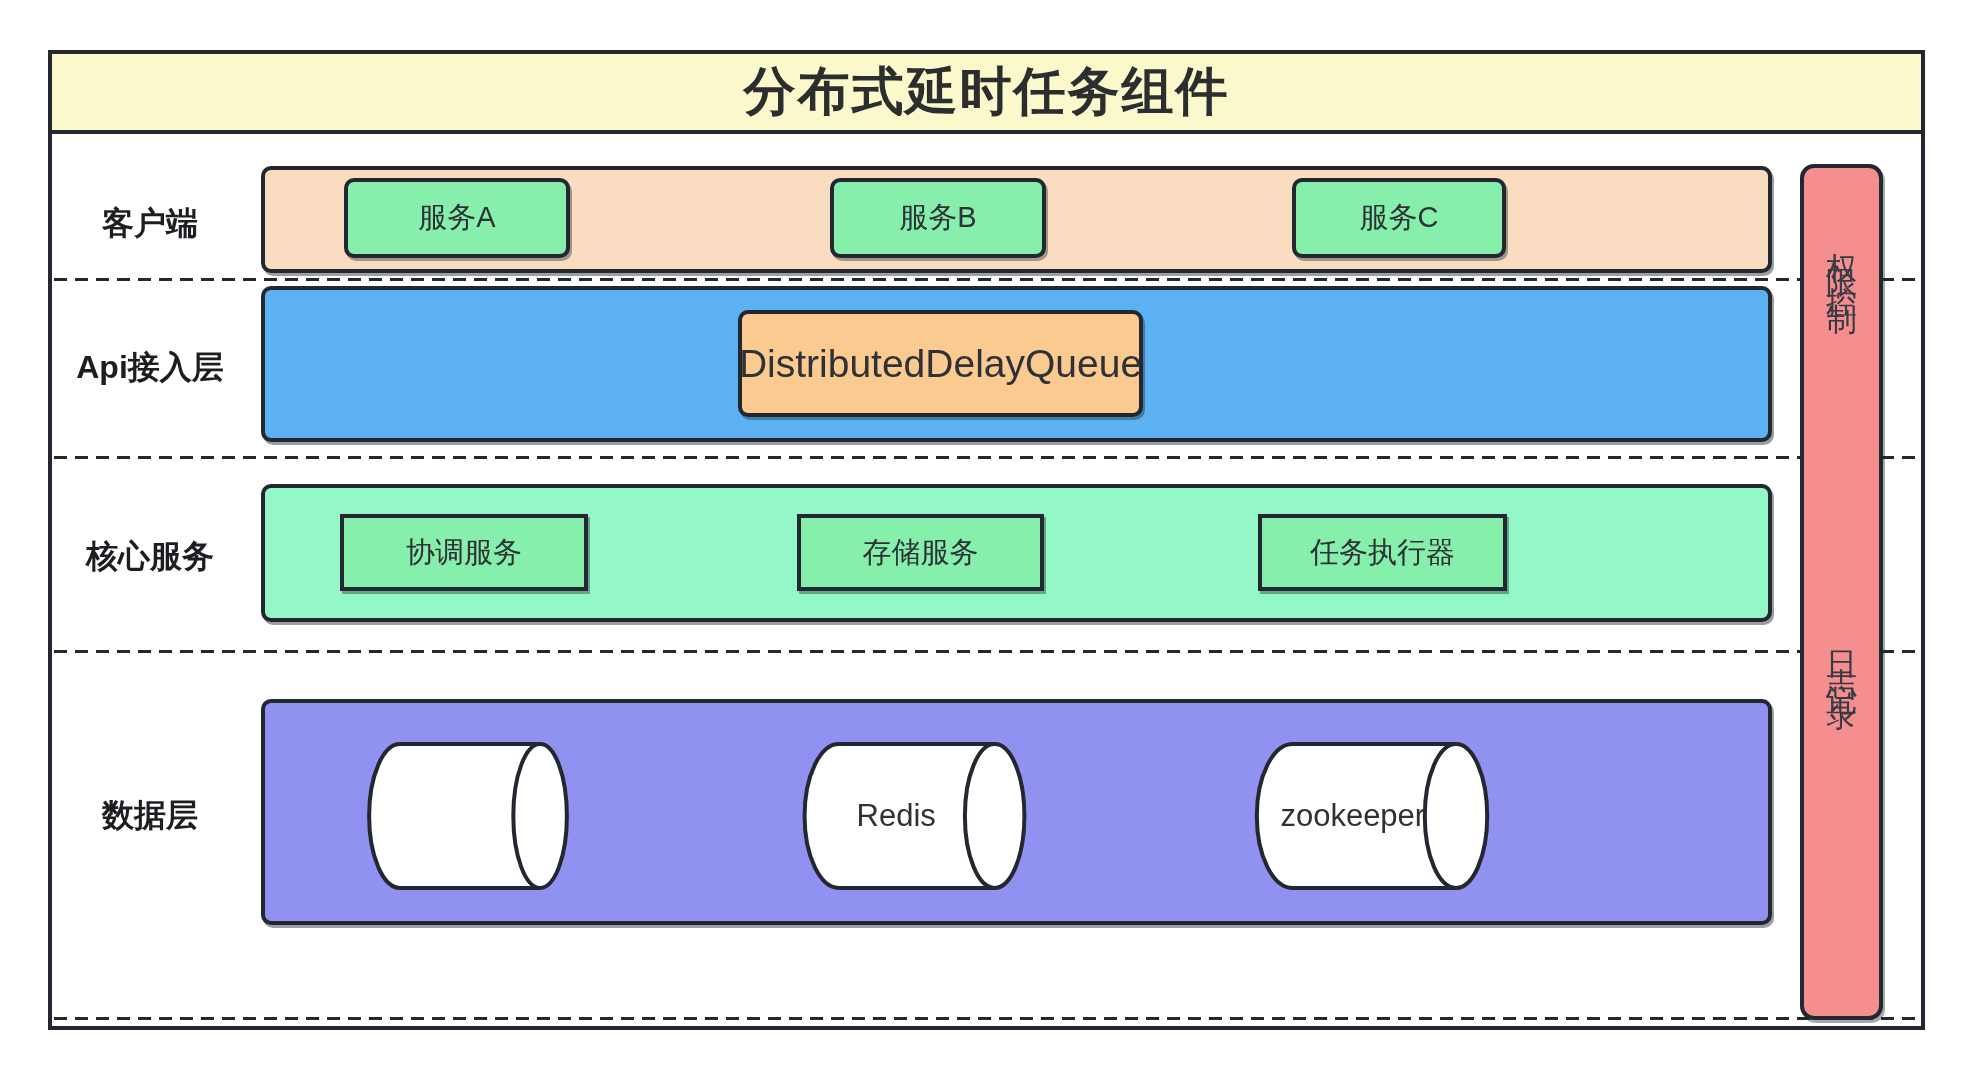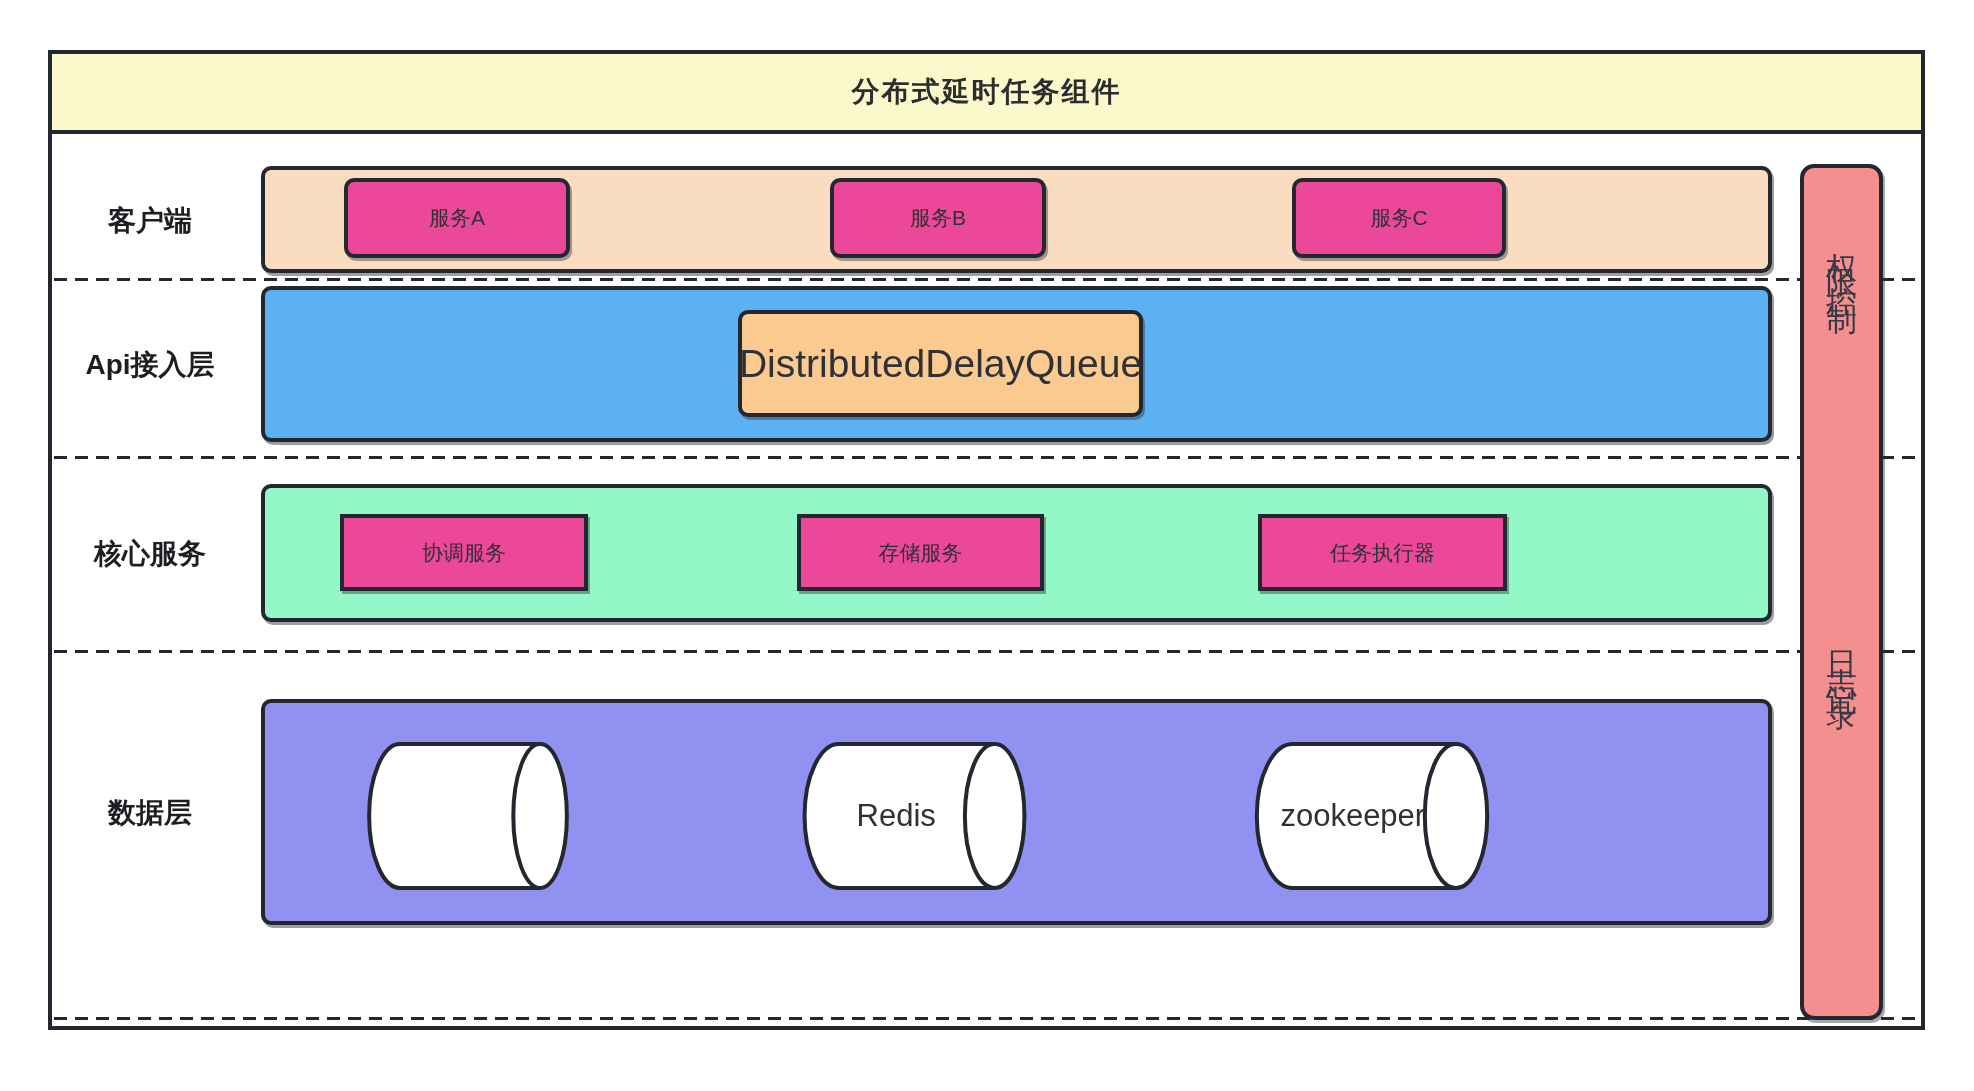--- a/index.html
+++ b/index.html
@@ -17,40 +17,40 @@
   .abs{position:absolute;}
   
   .frame{
     left:48px;top:50px;width:1877px;height:980px;
     border:4px solid var(--ink);background:#fff;
   }
   .title-band{
     left:48px;top:50px;width:1877px;height:84px;
     background:var(--yellow);border:4px solid var(--ink);
     display:flex;align-items:center;justify-content:center;
-    font-size:28px;font-weight:bold;color:#2b2d2e;
+    font-size:52px;font-weight:bold;color:#2b2d2e;
     letter-spacing:2px;z-index:2;
   }
   .dash{
     left:54px;width:1865px;height:3px;z-index:1;
     background:repeating-linear-gradient(90deg,var(--ink) 0 13px,transparent 13px 21px);
   }
   .row-label{
     width:220px;text-align:center;
-    font-size:28px;font-weight:bold;color:#1c1e22;z-index:2;
+    font-size:32px;font-weight:bold;color:#1c1e22;z-index:2;
   }
   .band{
     left:261px;width:1511px;
     border:4px solid var(--ink);border-radius:10px;
     box-shadow:2px 3px 0 rgba(35,40,48,0.45);z-index:2;
   }
   .node{
-    border:4px solid var(--ink);background:#ec4899;
+    border:4px solid var(--ink);background:#86efac;
     display:flex;align-items:center;justify-content:center;
-    font-size:21px;color:var(--text);z-index:3;
+    font-size:29px;color:var(--text);z-index:3;
     box-shadow:2px 3px 0 rgba(35,40,48,0.4);
   }
   .rounded{border-radius:10px;}
   .ddq{
     background:var(--orange);font-size:39px;border-radius:10px;
   }
   .cyl{z-index:3;}
   .cyl svg{position:absolute;left:0;top:0;width:100%;height:100%;overflow:visible;}
   .cyl .cyl-label{
     position:absolute;left:0;top:0;width:84%;height:100%;

